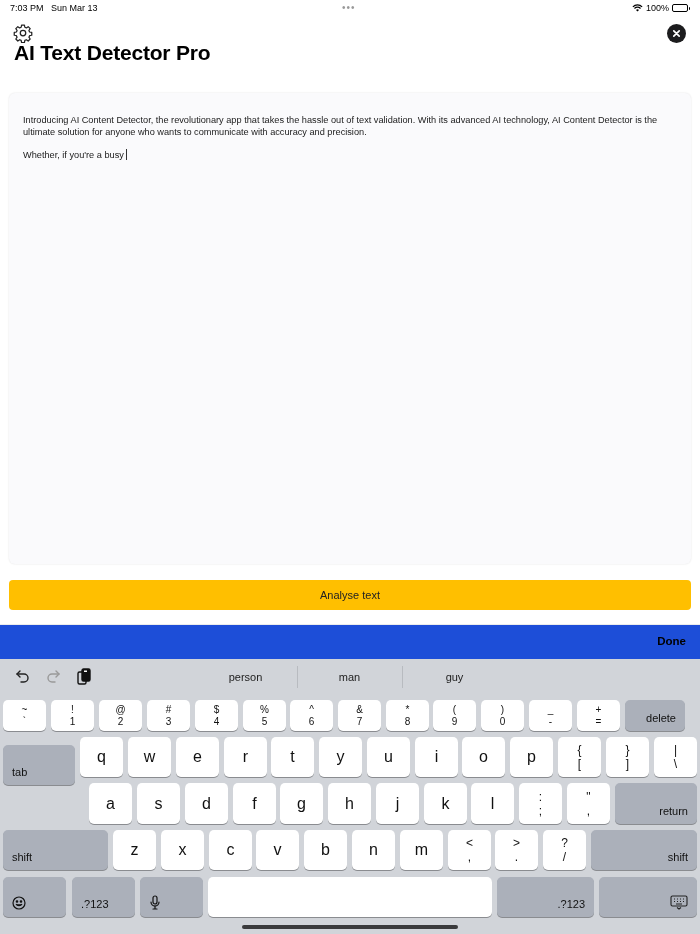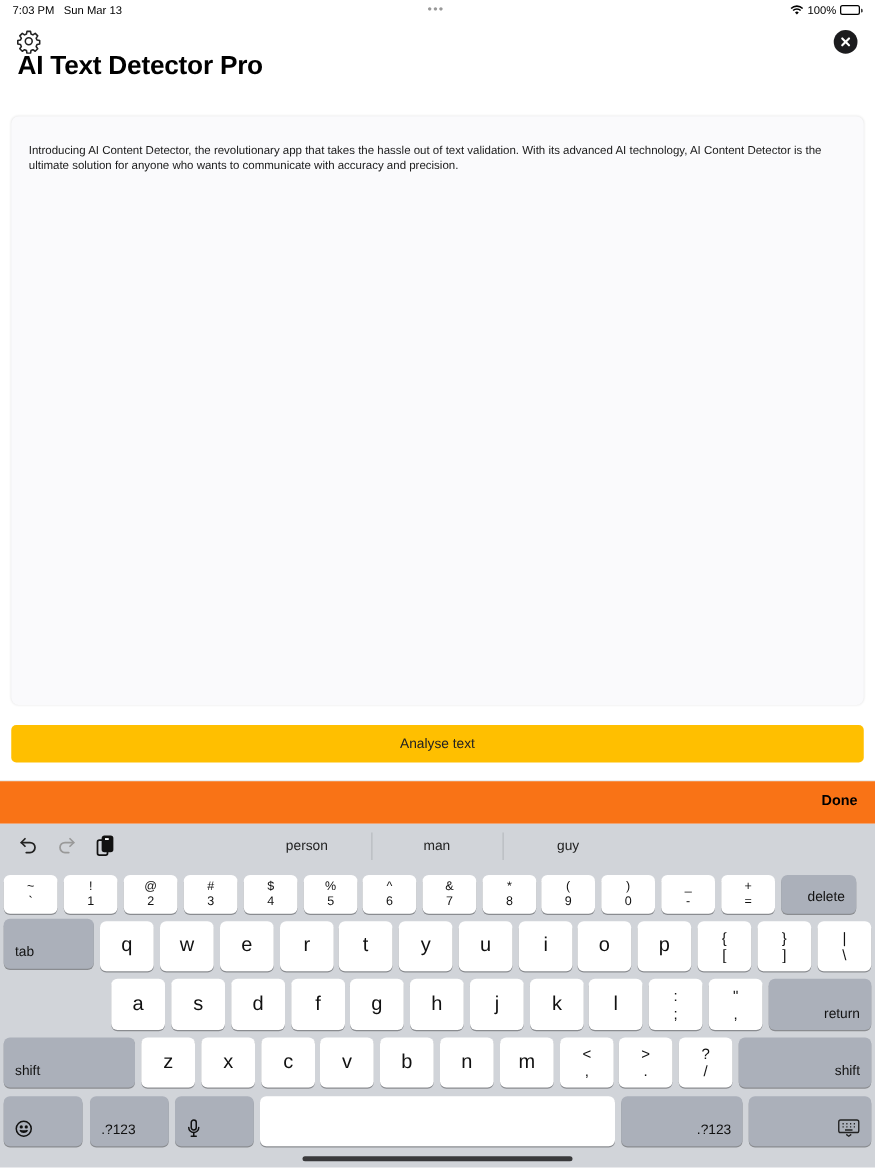--- a/index.html
+++ b/index.html
@@ -12,21 +12,21 @@
   .battery::after { content: ""; position: absolute; right: -3px; top: 2px; width: 1.5px; height: 3px; background: #000; border-radius: 0 1px 1px 0; }
   .battery .fill { width: 100%; height: 100%; background: #000; border-radius: 1px; }
   #gear { position: absolute; left: 13px; top: 23px; width: 20px; height: 20px; }
   #close { position: absolute; left: 667px; top: 24px; width: 19px; height: 19px; border-radius: 50%; background: #1c1c1e; color: #fff; display: flex; align-items: center; justify-content: center; }
   #title { position: absolute; left: 14px; top: 41px; font-size: 21px; font-weight: bold; letter-spacing: -0.2px; }
   #editor { position: absolute; left: 9px; top: 93px; width: 682px; height: 471px; background: #fafafc; border-radius: 6px; box-shadow: 0 0 2px rgba(0,0,0,0.12); }
   #editor .text { position: absolute; left: 14px; top: 22px; width: 650px; font-size: 9.2px; line-height: 11.5px; color: #1a1a1a; }
   #editor p { margin-bottom: 11px; }
   .caret { display: inline-block; width: 1px; height: 11px; background: #333; vertical-align: -2px; margin-left: 2px; }
   #analyse { position: absolute; left: 9px; top: 580px; width: 682px; height: 30px; background: #ffbf00; border-radius: 4px; border: none; font-family: "Liberation Sans", sans-serif; font-size: 11px; color: #222; display: flex; align-items: center; justify-content: center; }
-  #donebar { position: absolute; left: 0; top: 624px; width: 700px; height: 35px; background: #f97316; border-top: 1px solid #ececec; }
+  #donebar { position: absolute; left: 0; top: 624px; width: 700px; height: 35px; background: #1d4ed8; border-top: 1px solid #ececec; }
   #done { position: absolute; right: 14px; top: 10px; font-size: 11.5px; font-weight: bold; }
   #keyboard { position: absolute; left: 0; top: 659px; width: 700px; height: 275px; background: #d1d4d9; }
   .sugg-bar { position: absolute; left: 0; top: 0; width: 565px; height: 38px; }
   .sugg { position: absolute; top: 12px; font-size: 11px; color: #222; width: 105px; text-align: center; }
   .sugg-sep { position: absolute; top: 7px; width: 1px; height: 22px; background: #b8bbc0; }
   .tool { position: absolute; top: 9px; width: 18px; height: 18px; }
   .key { position: absolute; background: #fff; border-radius: 5px; box-shadow: 0 1px 0 #8a8c90; display: flex; align-items: center; justify-content: center; font-size: 16px; color: #111; }
   .key.dark { background: #abb0ba; }
   .key .two { display: flex; flex-direction: column; align-items: center; font-size: 10px; line-height: 12px; }
   .key.lbl-bl { justify-content: flex-start; align-items: flex-end; padding: 0 0 7px 9px; font-size: 11px; }
@@ -61,20 +61,21 @@
   <svg width="9" height="9" viewBox="0 0 10 10">
       <path d="M2 2L8 8M8 2L2 8" stroke="#fff" stroke-width="1.9" stroke-linecap="round"></path>
     </svg>
 </div>
 
 <div id="title">AI Text Detector Pro</div>
 
 <div id="editor">
   <div class="text">
     <p>Introducing AI Content Detector, the revolutionary app that takes the hassle out of text validation. With its advanced AI technology, AI Content Detector is the ultimate solution for anyone who wants to communicate with accuracy and precision.</p>
+    <p><span>Whether, if you're a busy</span><span class="caret"></span></p>
   </div>
 </div>
 
 <button id="analyse">Analyse text</button>
 
 <div id="donebar">
   <span id="done">Done</span>
 </div>
 
 <div id="keyboard">
@@ -178,21 +179,21 @@
       </span>
     </div>
   <div class="key" style="left:577px;top:41px;width:43px;height:31px">
       <span class="two">
         <span>+</span>
         <span>=</span>
       </span>
     </div>
   <div class="key dark lbl-br" style="left:625px;top:41px;width:60px;height:31px">delete</div>
 
-  <div class="key dark lbl-bl" style="left:3px;top:76px;width:72px;height:40px">tab</div>
+  <div class="key dark lbl-bl" style="left:3px;top:86px;width:72px;height:40px">tab</div>
   <div class="key" style="left:80px;top:78px;width:43px;height:40px">q</div>
   <div class="key" style="left:128px;top:78px;width:43px;height:40px">w</div>
   <div class="key" style="left:176px;top:78px;width:43px;height:40px">e</div>
   <div class="key" style="left:224px;top:78px;width:43px;height:40px">r</div>
   <div class="key" style="left:271px;top:78px;width:43px;height:40px">t</div>
   <div class="key" style="left:319px;top:78px;width:43px;height:40px">y</div>
   <div class="key" style="left:367px;top:78px;width:43px;height:40px">u</div>
   <div class="key" style="left:415px;top:78px;width:43px;height:40px">i</div>
   <div class="key" style="left:462px;top:78px;width:43px;height:40px">o</div>
   <div class="key" style="left:510px;top:78px;width:43px;height:40px">p</div>

